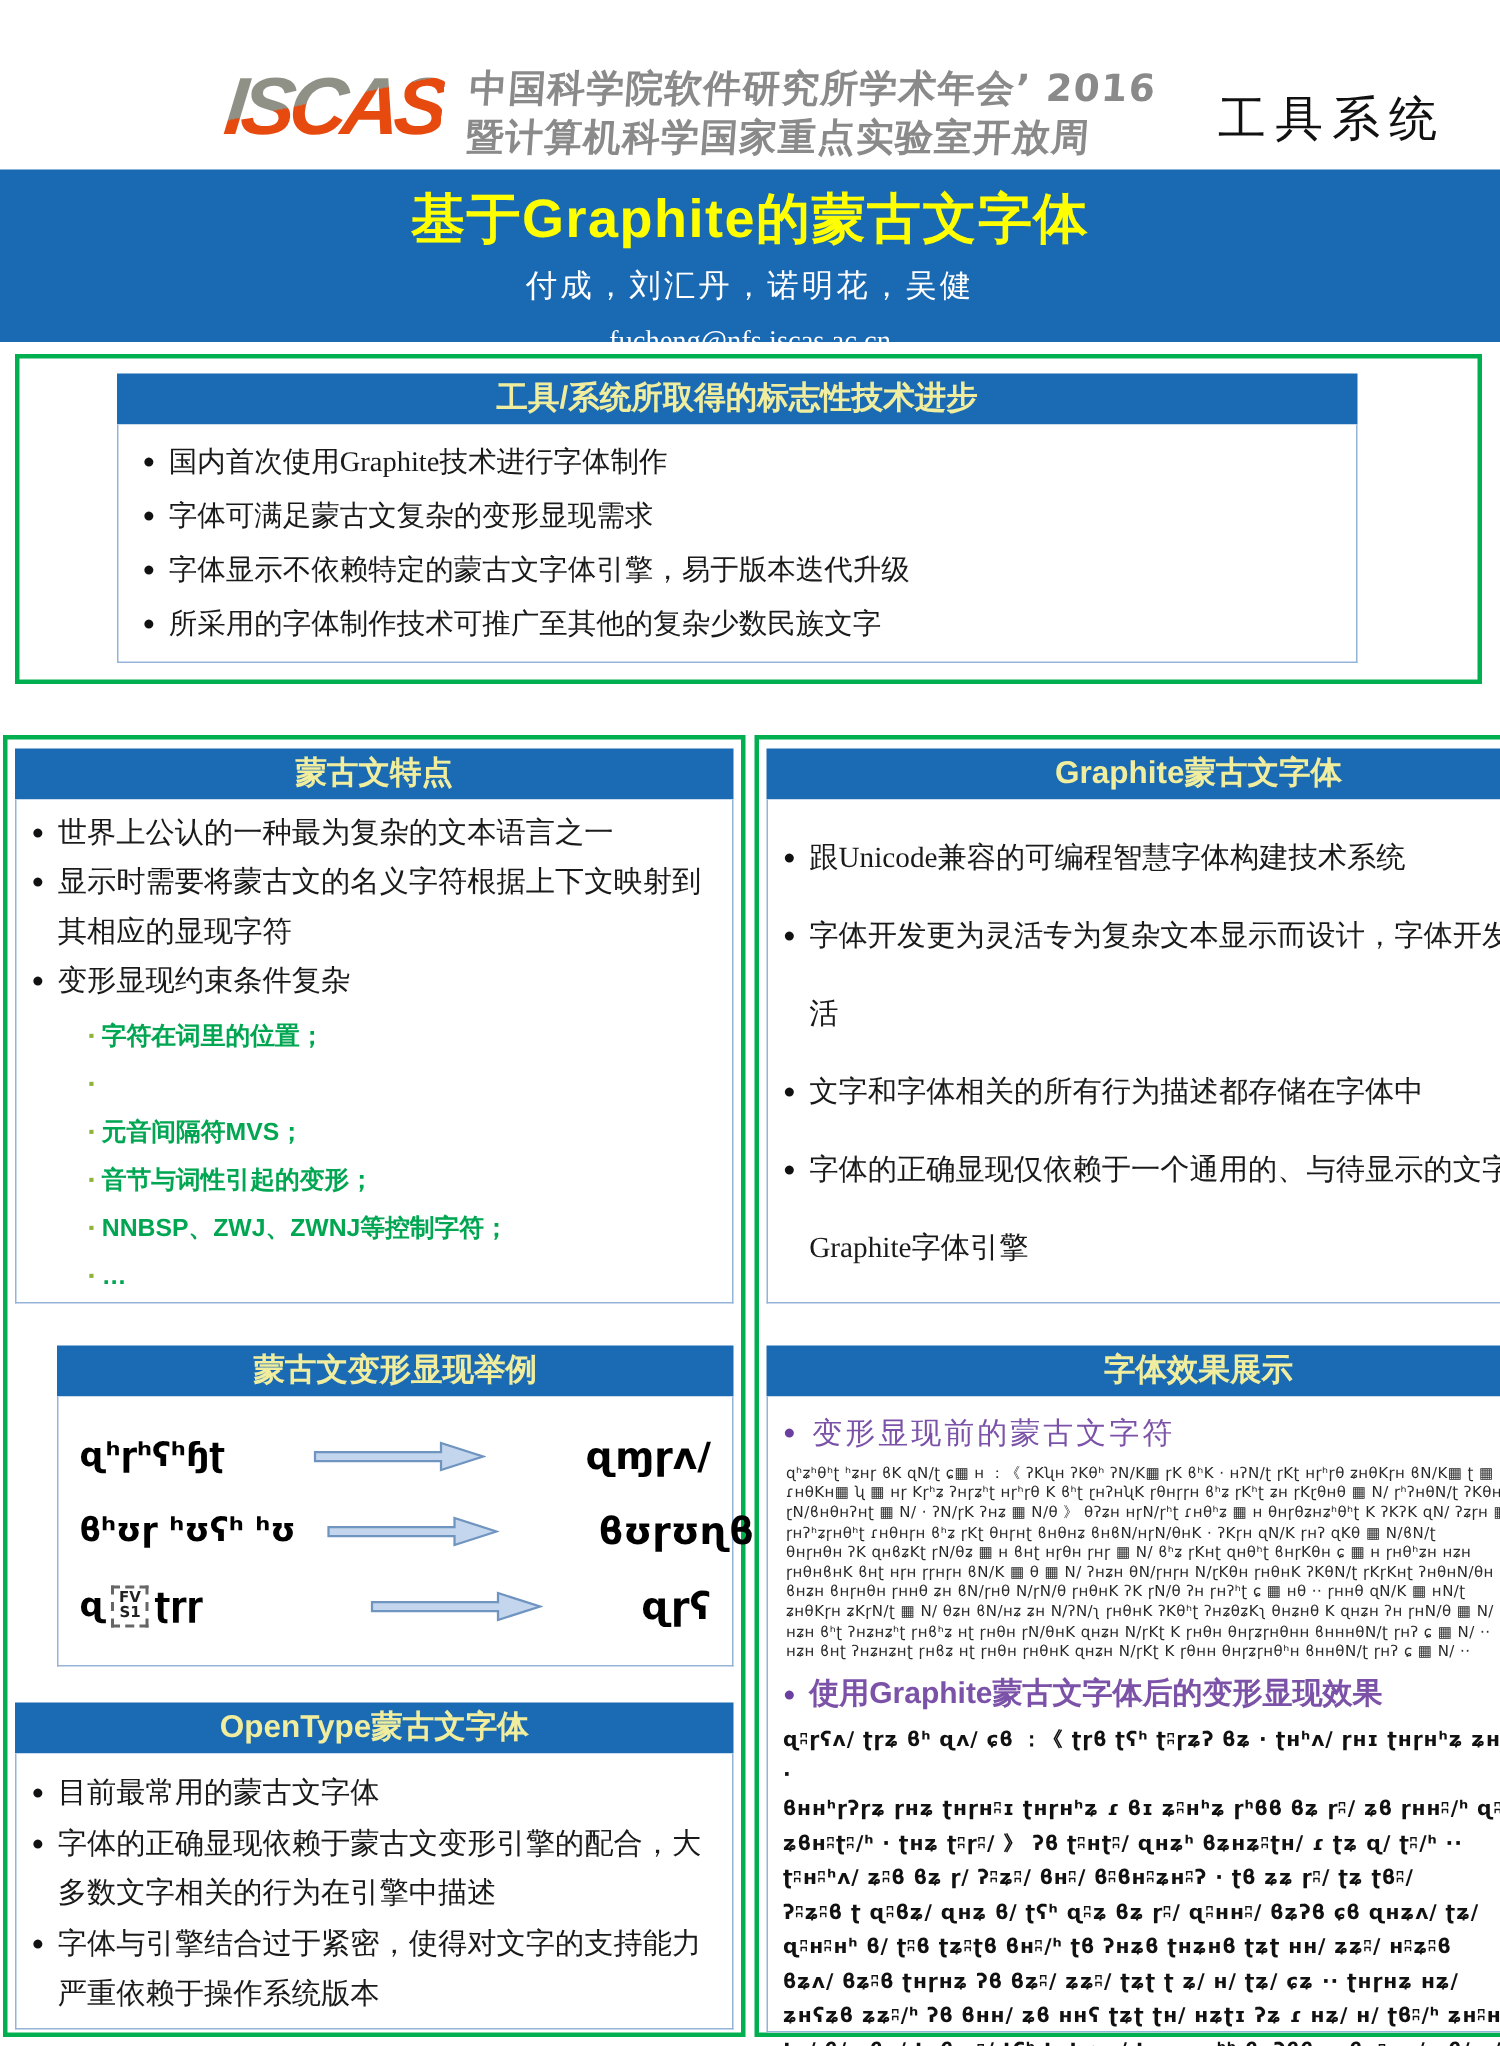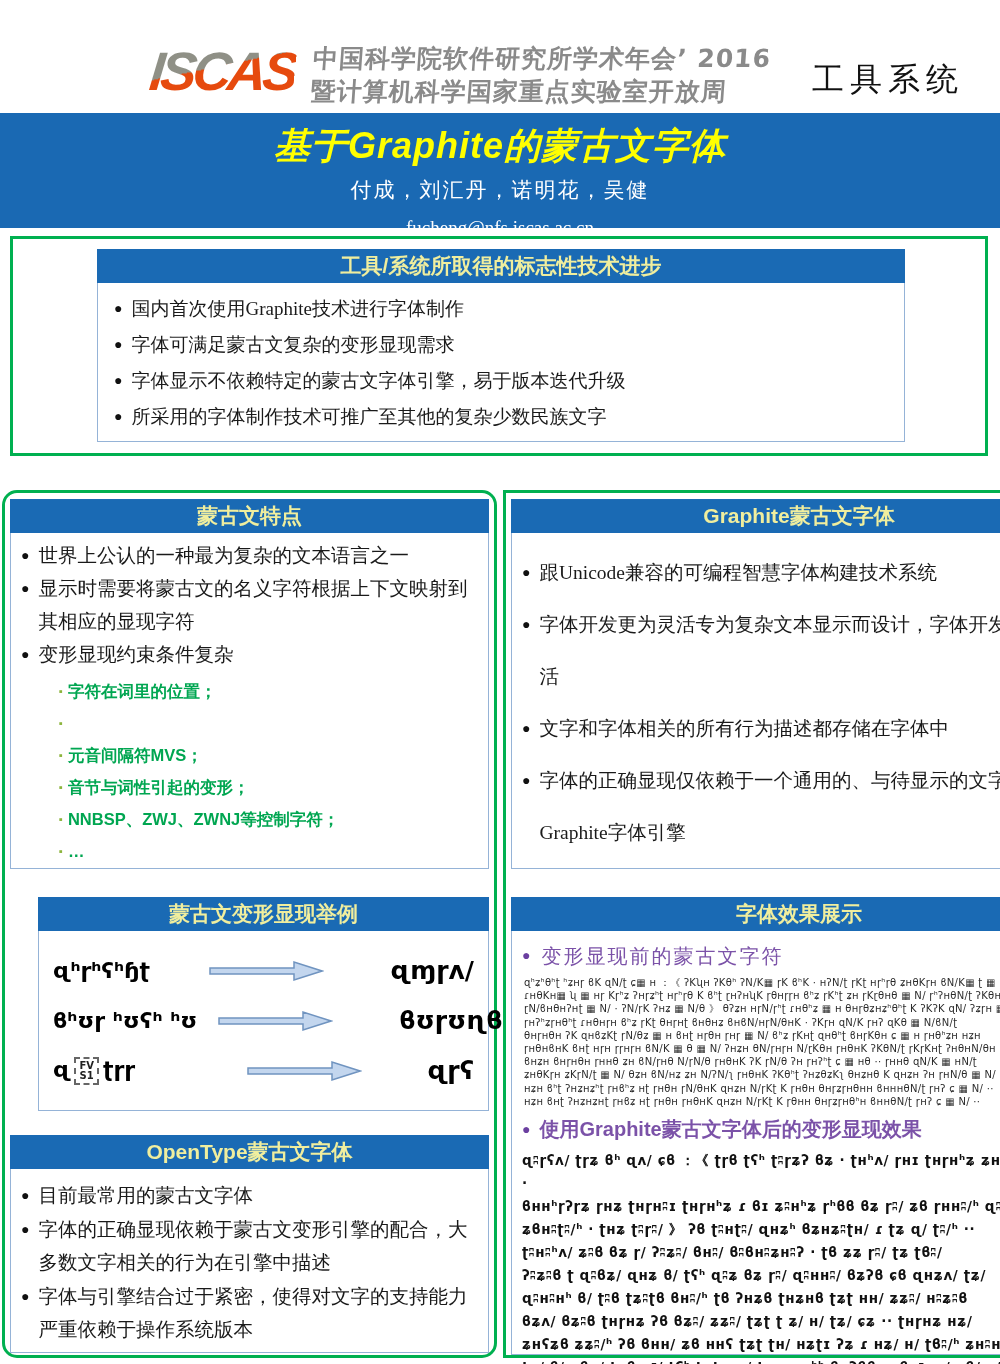--- a/index.html
+++ b/index.html
@@ -28,31 +28,31 @@
     position:absolute; right:36px; top:58px; font-size:32px; color:#111;
     letter-spacing:6px; font-family:"Liberation Serif","DejaVu Serif",serif;
   }
   
   .banner {
     position:absolute; top:113px; left:0; width:1000px; height:115px;
     background:#1a69b3; text-align:center; color:#ffffff;
   }
   .banner .title {
     padding-top:9px; font-family:"Liberation Sans","DejaVu Sans",sans-serif;
-    font-weight:bold; font-size:36px; color:#ffff00; letter-spacing:1px;font-style:italic;
+    font-weight:bold; font-size:36px; color:#ffff00; letter-spacing:1px;
   }
   .banner .authors {
     margin-top:5px; font-size:21px; letter-spacing:2px;
     font-family:"DejaVu Sans","Liberation Sans",sans-serif;
   }
   .banner .email { margin-top:13px; font-size:19px; }
   
   .greenbox { position:absolute; border:3px solid #00b050; background:#fff; box-sizing:border-box; }
   .box-top  { top:236px; left:10px; width:978px; height:220px; }
-  .col-left { top:490px; left:2px;  width:495px; height:868px;border-radius:15px; }
+  .col-left { top:490px; left:2px;  width:495px; height:868px; }
   .col-right{ top:490px; left:503px;width:592px; height:868px; }
   .sec { position:absolute; left:5px; right:5px; }
   .sec-head {
     background:#1a6ab4; color:#f0ee9e; text-align:center;
     font-family:"Liberation Sans","DejaVu Sans",sans-serif; font-weight:bold;
     font-size:21px; height:34px; line-height:34px;
   }
   .sec-body { border:1px solid #95b3d7; border-top:none; background:#fff; box-sizing:border-box; }
   
   .li { display:flex; align-items:flex-start; }
@@ -129,21 +129,21 @@
   </div>
   <div class="category">工具系统</div>
 
   <div class="banner">
     <div class="title">基于Graphite的蒙古文字体</div>
     <div class="authors">付成，刘汇丹，诺明花，吴健</div>
     <div class="email">fucheng@nfs.iscas.ac.cn</div>
   </div>
 
   <div class="greenbox box-top">
-    <div class="sec" style="left:84px; right:80px; top:10px;">
+    <div class="sec" style="left:65px; right:80px; top:10px;">
       <div class="sec-head">工具/系统所取得的标志性技术进步</div>
       <div class="sec-body hl-body">
         <div class="li">
             <span class="dot">●</span>
             <span>国内首次使用Graphite技术进行字体制作</span>
           </div>
         <div class="li">
             <span class="dot">●</span>
             <span>字体可满足蒙古文复杂的变形显现需求</span>
           </div>

